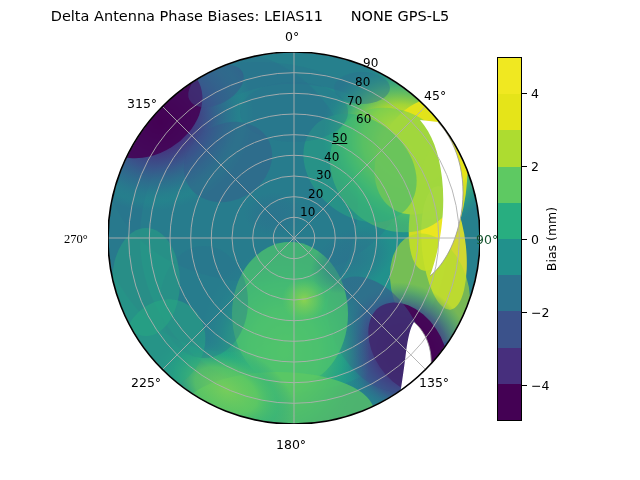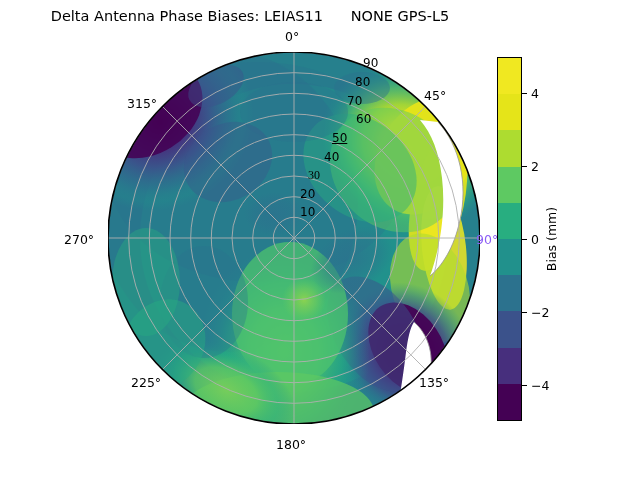--- a/index.html
+++ b/index.html
@@ -99,21 +99,21 @@
     font-size: 12.5px;
     color: #000000;
     transform: translate(-50%, -50%) rotate(-90deg);
     white-space: nowrap;
   }
   #edge90 {
     position: absolute;
     left: 476px;
     top: 232px;
     font-size: 12.5px;
-    color: #8b5cf6;
+    color: #14532d;
     white-space: nowrap;
     text-align: center;
   }
 </style>
 </head>
 <body>
 
 <div id="figure">
 
   <div id="title">Delta Antenna Phase Biases: LEIAS11      NONE GPS-L5</div>
@@ -243,26 +243,26 @@
       <circle cx="186" cy="186" r="186" fill="none" stroke="#000000" stroke-width="1.6"></circle>
     </svg>
   </div>
 
   <div class="azlabel" style="left:285px;top:29px;">0°</div>
   <div class="azlabel" style="left:424px;top:88px;">45°</div>
   <div class="azlabel" id="edge90">90°</div>
   <div class="azlabel" style="left:419px;top:375px;text-align:right;">135°</div>
   <div class="azlabel" style="left:276px;top:437px;">180°</div>
   <div class="azlabel" style="left:131px;top:375px;">225°</div>
-  <div class="azlabel" style="left:64px;top:232px;">270°</div>
+  <div class="azlabel" style="left:64px;top:232px;font-family:Liberation Serif, serif;">270°</div>
   <div class="azlabel" style="left:127px;top:96px;">315°</div>
 
   <div class="rlabel" style="left:300px;top:205px;">10</div>
-  <div class="rlabel" style="left:300px;top:187px;">20</div>
-  <div class="rlabel" style="left:308px;top:168px;font-family:Liberation Serif, serif;">30</div>
+  <div class="rlabel" style="left:308px;top:187px;">20</div>
+  <div class="rlabel" style="left:316px;top:168px;">30</div>
   <div class="rlabel" style="left:324px;top:150px;">40</div>
   <div class="rlabel" style="left:332px;top:131px;text-decoration:underline;">50</div>
   <div class="rlabel" style="left:340px;top:112px;margin-left:16px;">60</div>
   <div class="rlabel" style="left:347px;top:94px;">70</div>
   <div class="rlabel" style="left:355px;top:75px;">80</div>
   <div class="rlabel" style="left:363px;top:56px;">90</div>
 
   <div id="cbar-wrap">
     <div id="cbar">
         <div class="cband" style="background: rgb(240, 232, 33); height: 10%;"></div>

